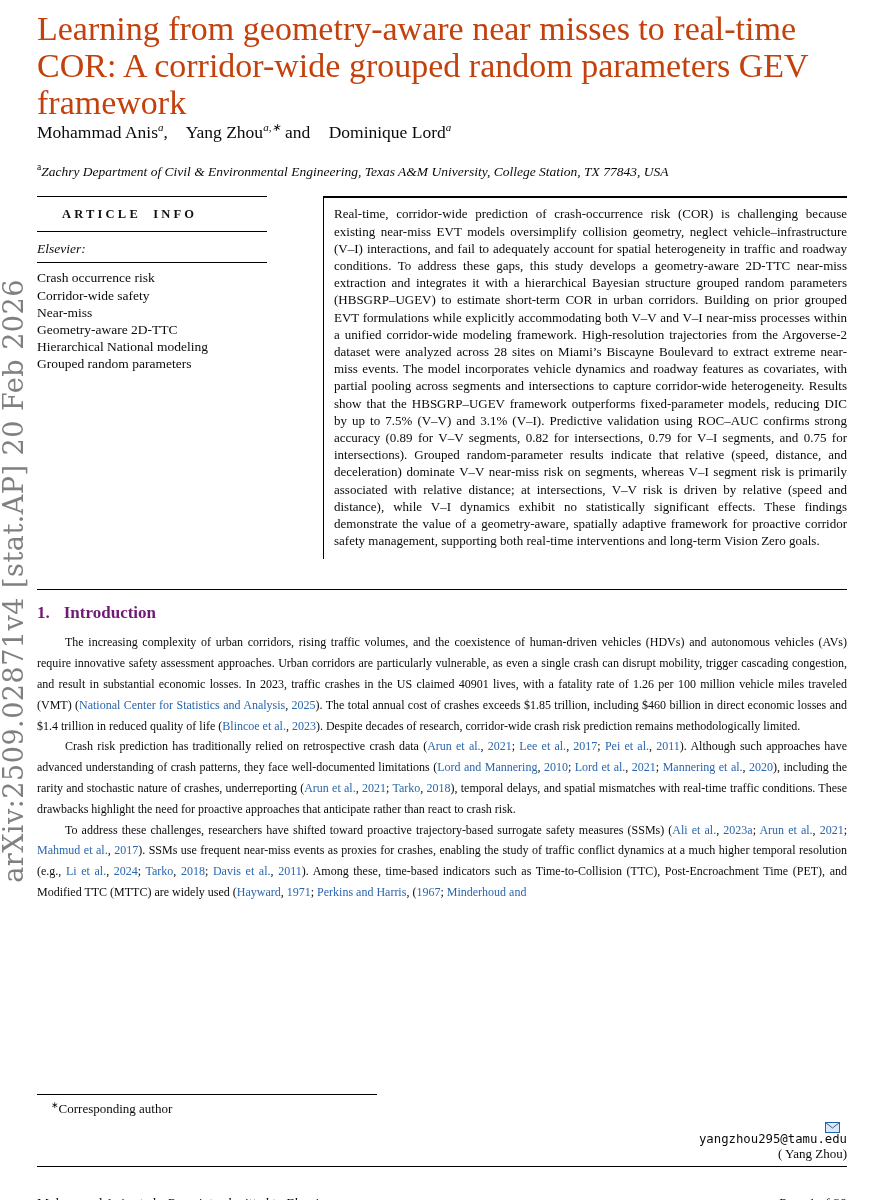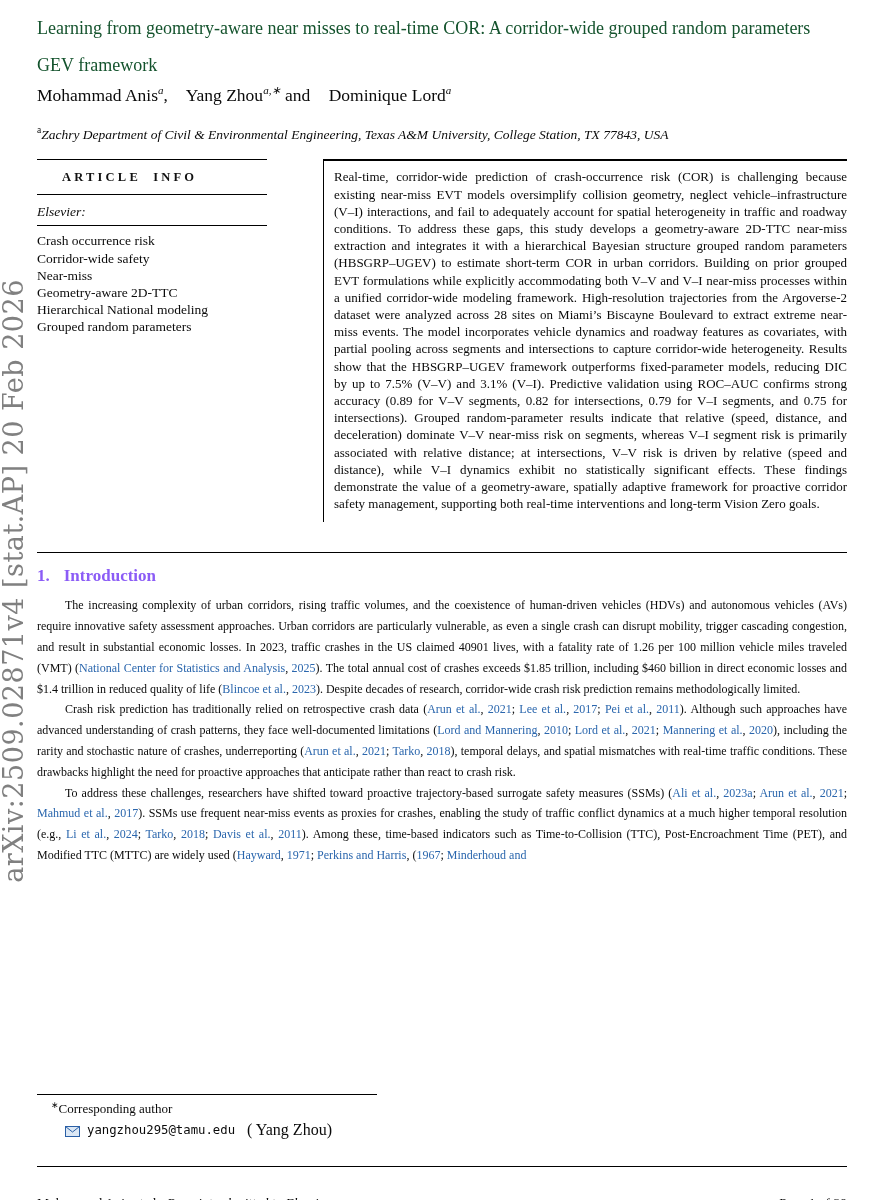--- a/index.html
+++ b/index.html
@@ -9,21 +9,21 @@
     font-family:"Liberation Serif", serif; color:#0a0a0a; overflow:hidden;
   }
   
   .arxiv-banner {
     position:absolute; left:-341px; top:565px; width:710px; height:32px;
     transform:rotate(-90deg);
     color:#808080; font-size:27px; letter-spacing:0.5px;
     font-family:"DejaVu Serif", serif; text-align:center; white-space:nowrap;
   }
   .content { padding:10px 37px 0 37px; }
-  .paper-title { font-size:18px; line-height:37px; font-weight:normal; color:#14532d; }
+  .paper-title { font-size:34px; line-height:37px; font-weight:normal; color:#c2410c; }
   .authors { font-size:17.5px; }
   .author { margin-right:14px; }
   .authors sup { font-size:11px; font-style:italic; }
   .affiliation { margin-top:19px; font-size:13.5px; font-style:italic; }
   .affiliation sup { font-size:9.5px; font-style:normal; }
 
   .cols { display:flex; margin-top:17px; }
   .col-info { width:230px; margin-right:56px; flex:none; }
   .col-abs { flex:1; }
   .rule-heavy { border-top:1.4px solid #000; }
@@ -34,34 +34,34 @@
   }
   .kw-label { font-style:italic; font-size:13.5px; margin-top:9px; padding-bottom:5px; }
   .kw-list { list-style:none; margin-top:6px; font-size:13.5px; line-height:17.2px; }
   .abs-body {
     border-left:1px solid #000; padding:7px 0 10px 10px;
     font-size:13px; line-height:17.2px; text-align:justify;
   }
 
   .divider { border-top:1.2px solid #000; margin-top:30px; }
 
-  .section-heading { font-size:17px; font-weight:bold; margin-top:13px; color:#8b5cf6; }
+  .section-heading { font-size:17px; font-weight:bold; margin-top:13px; color:#701a75; }
   .sec-num { margin-right:14px; }
   .intro-body { margin-top:9px; }
   .body-para { font-size:12px; line-height:20.8px; text-align:justify; text-indent:28px; }
   .cite { color:#2a66ad; cursor:pointer; }
 
   .footnote { position:absolute; left:37px; top:1094px; width:810px; font-size:13px; }
   .footnote-rule { border-top:1.1px solid #000; width:340px; }
   .fn-line1 { margin-top:5px; padding-left:14px; }
   .fn-line1 sup { font-size:9px; }
-  .fn-line2 { margin-top:4px; padding-left:28px; display:flex; align-items:center; }
+  .fn-line2 { margin-top:4px; padding-left:28px; display:flex; align-items:flex-end;flex-direction:column; }
   .email-icon { display:inline-block; width:15px; height:11px; margin-right:7px; }
   .email-addr { font-family:"DejaVu Sans Mono", monospace; font-size:12.3px; }
-  .email-suffix { font-size:16px;padding-left:12px; }
+  .email-suffix { font-size:13px;padding-left:12px; }
 
   .page-footer {
     position:absolute; left:37px; top:1166px; width:810px;
     border-top:1.2px solid #000; padding-top:28px;
     display:flex; justify-content:space-between; font-size:13.5px;
   }
   .footer-italic { font-style:italic; }
 </style>
 </head>
 <body>

